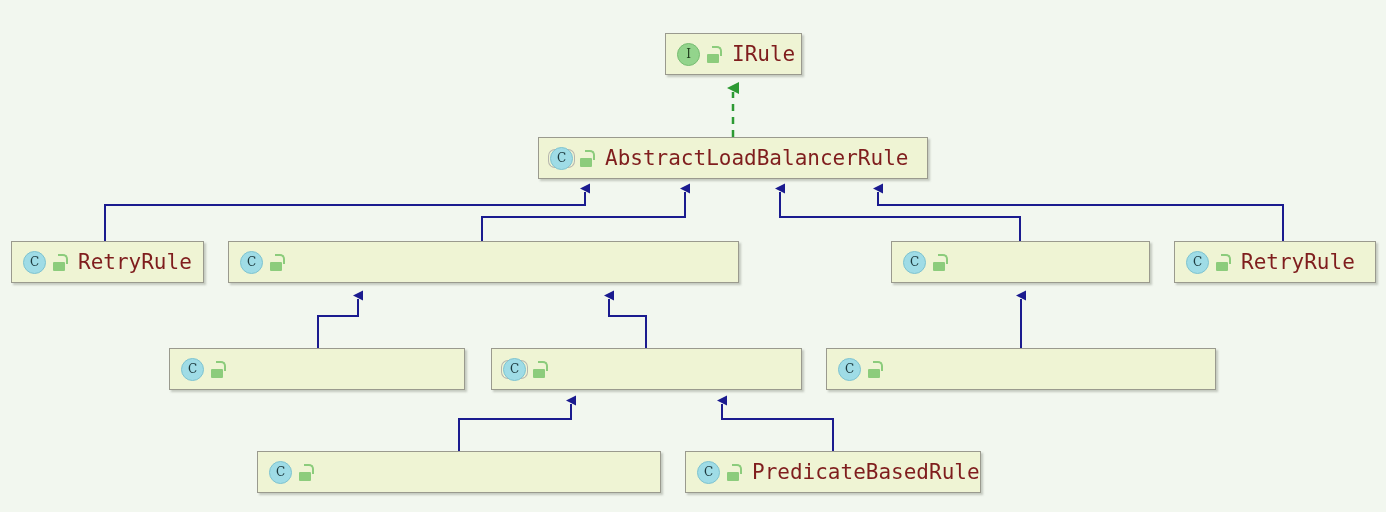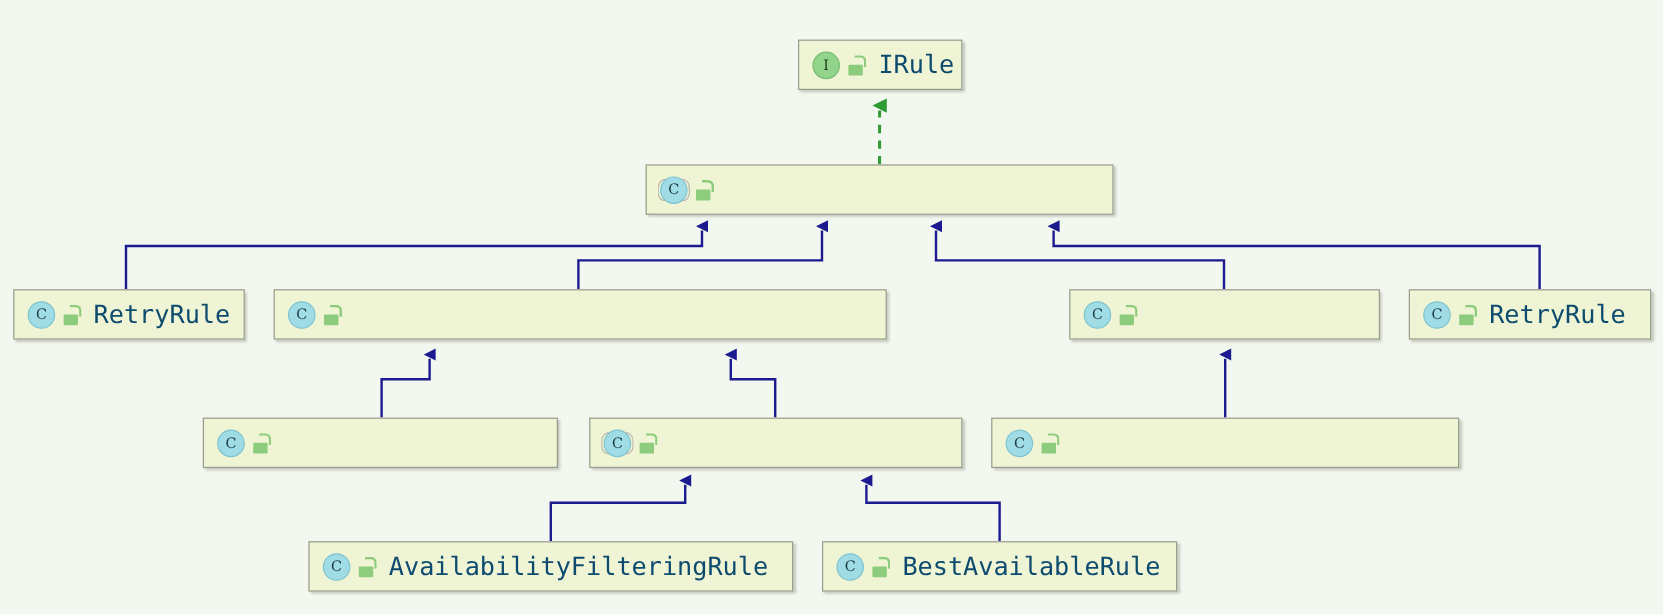--- a/index.html
+++ b/index.html
@@ -110,21 +110,21 @@
     height: 8px;
     border: 2px solid #8ccc7c;
     border-bottom: none;
     border-left: none;
     border-radius: 0 5px 0 0;
   }
   .node-label {
     font-family: "DejaVu Sans Mono", "Liberation Mono", monospace;
     font-size: 21px;
     letter-spacing: 0px;
-    color: #0c4a6e;
+    color: #7f1d1d;
     line-height: 1;
   }
 </style>
 </head>
 <body>
 
 <div id="diagram-root">
 
   <svg id="edge-layer" width="1386" height="512" viewBox="0 0 1386 512">
     <defs>
@@ -189,20 +189,21 @@
   </div>
 
   <div class="uml-node" style="left:538px; top:137px; width:390px;">
     <span class="badge-wrap abstract">
       <span class="badge badge-class">C</span>
     </span>
     <span class="lock-icon">
       <span class="lock-shackle"></span>
         <span class="lock-body"></span>
     </span>
+    <span class="node-label">AbstractLoadBalancerRule</span>
   </div>
 
   <div class="uml-node" style="left:11px; top:241px; width:193px;">
     <span class="badge-wrap">
       <span class="badge badge-class">C</span>
     </span>
     <span class="lock-icon">
       <span class="lock-shackle"></span>
         <span class="lock-body"></span>
     </span>
@@ -271,27 +272,26 @@
   </div>
 
   <div class="uml-node" style="left:257px; top:451px; width:404px;">
     <span class="badge-wrap">
       <span class="badge badge-class">C</span>
     </span>
     <span class="lock-icon">
       <span class="lock-shackle"></span>
         <span class="lock-body"></span>
     </span>
-    <span class="node-label">AvailabilityFilteringRule</span>
   </div>
 
   <div class="uml-node" style="left:685px; top:451px; width:296px;">
     <span class="badge-wrap">
       <span class="badge badge-class">C</span>
     </span>
     <span class="lock-icon">
       <span class="lock-shackle"></span>
         <span class="lock-body"></span>
     </span>
-    <span class="node-label">BestAvailableRule</span>
+    <span class="node-label">PredicateBasedRule</span>
   </div>
 
 </div>
 
 </body></html>

